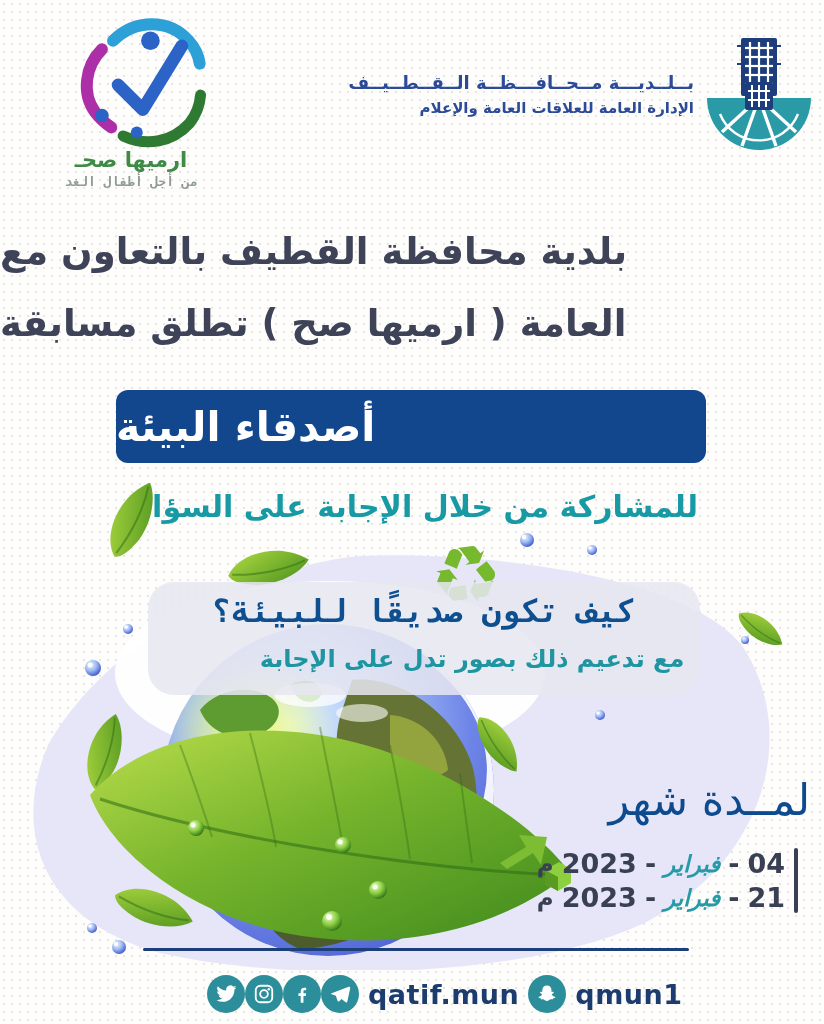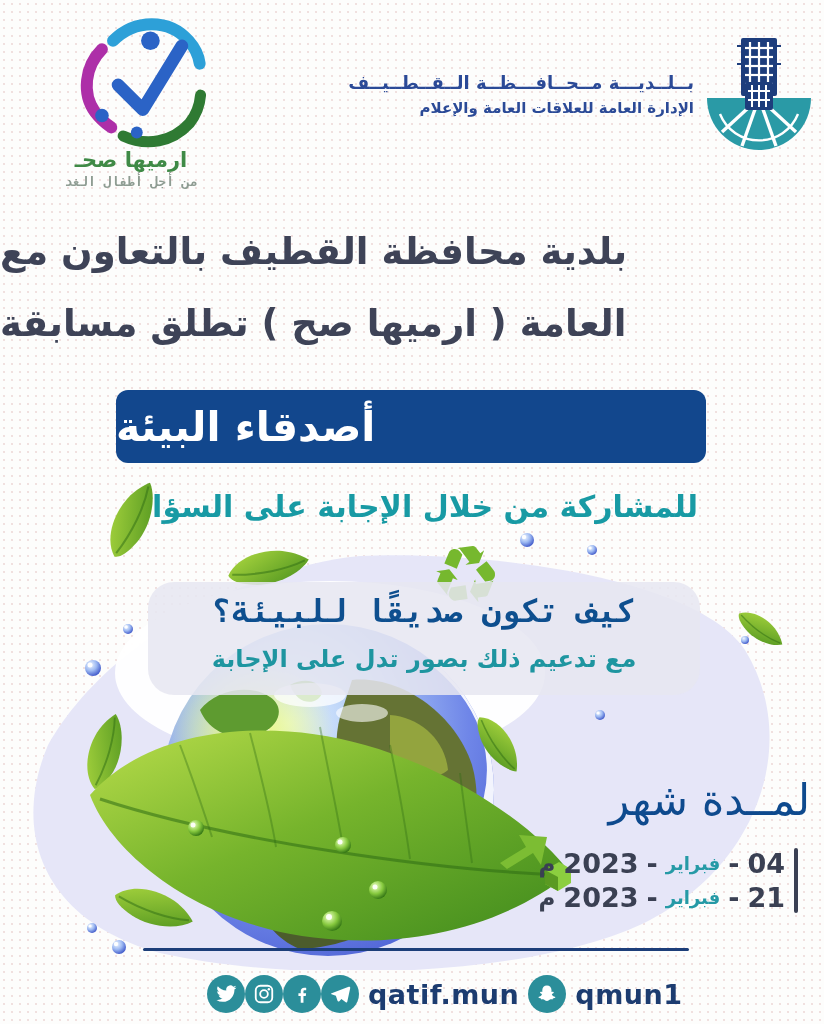--- a/index.html
+++ b/index.html
@@ -37,30 +37,30 @@
 
   
   .participation{left:0;top:489px;width:100%;text-align:center;color:#189aa4;font-size:30px;font-weight:bold;direction:rtl;}
 
   
   .illus{left:0;top:455px;width:824px;height:515px;pointer-events:none;}
 
   
   .qbox{left:148px;top:582px;width:552px;height:113px;background:rgba(230,230,241,.86);border-radius:26px;}
   .qbox .q1{position:absolute;top:10px;left:0;width:100%;text-align:center;font-size:32px;font-weight:bold;color:#0e4f8f;direction:rtl;font-family:Liberation Mono, monospace;}
-  .qbox .q2{position:absolute;top:63px;left:0;width:100%;text-align:center;font-size:24px;font-weight:bold;color:#1e95a0;direction:rtl;}
+  .qbox .q2{position:absolute;top:63px;left:0;width:100%;text-align:center;font-size:24px;font-weight:bold;color:#1e95a0;direction:rtl;padding-left:48px;}
 
   
   .duration-title{right:14px;top:775px;font-size:43px;font-weight:normal;color:#0e4a8e;direction:rtl;}
   .dates{right:26px;top:848px;display:flex;align-items:stretch;gap:9px;}
   .dates .rows{display:flex;flex-direction:column;justify-content:center;gap:3px;}
   .dates .bar{width:4px;background:#3a4053;border-radius:2px;}
   .date-row{display:flex;flex-direction:row-reverse;align-items:center;gap:8px;
             font-weight:bold;color:#3a4053;font-size:27px;}
-  .date-row .month{color:#269aa6;font-size:18px;}
+  .date-row .month{color:#269aa6;font-size:23px;font-style:italic;}
   .date-row .era{font-size:23px;}
 
   
   .divider{left:143px;top:948px;width:546px;height:3px;background:#1c3e79;border-radius:2px;}
   .social{left:207px;top:974px;display:flex;align-items:center;height:40px;}
   .sicon{width:38px;height:38px;border-radius:50%;background:#2b8e9a;display:flex;align-items:center;justify-content:center;flex:0 0 auto;}
   .sicon svg{width:22px;height:22px;display:block;}
   .handle{color:#1c3c70;font-weight:bold;font-size:27px;margin:0 9px;letter-spacing:.5px;}
 </style>
 </head>

